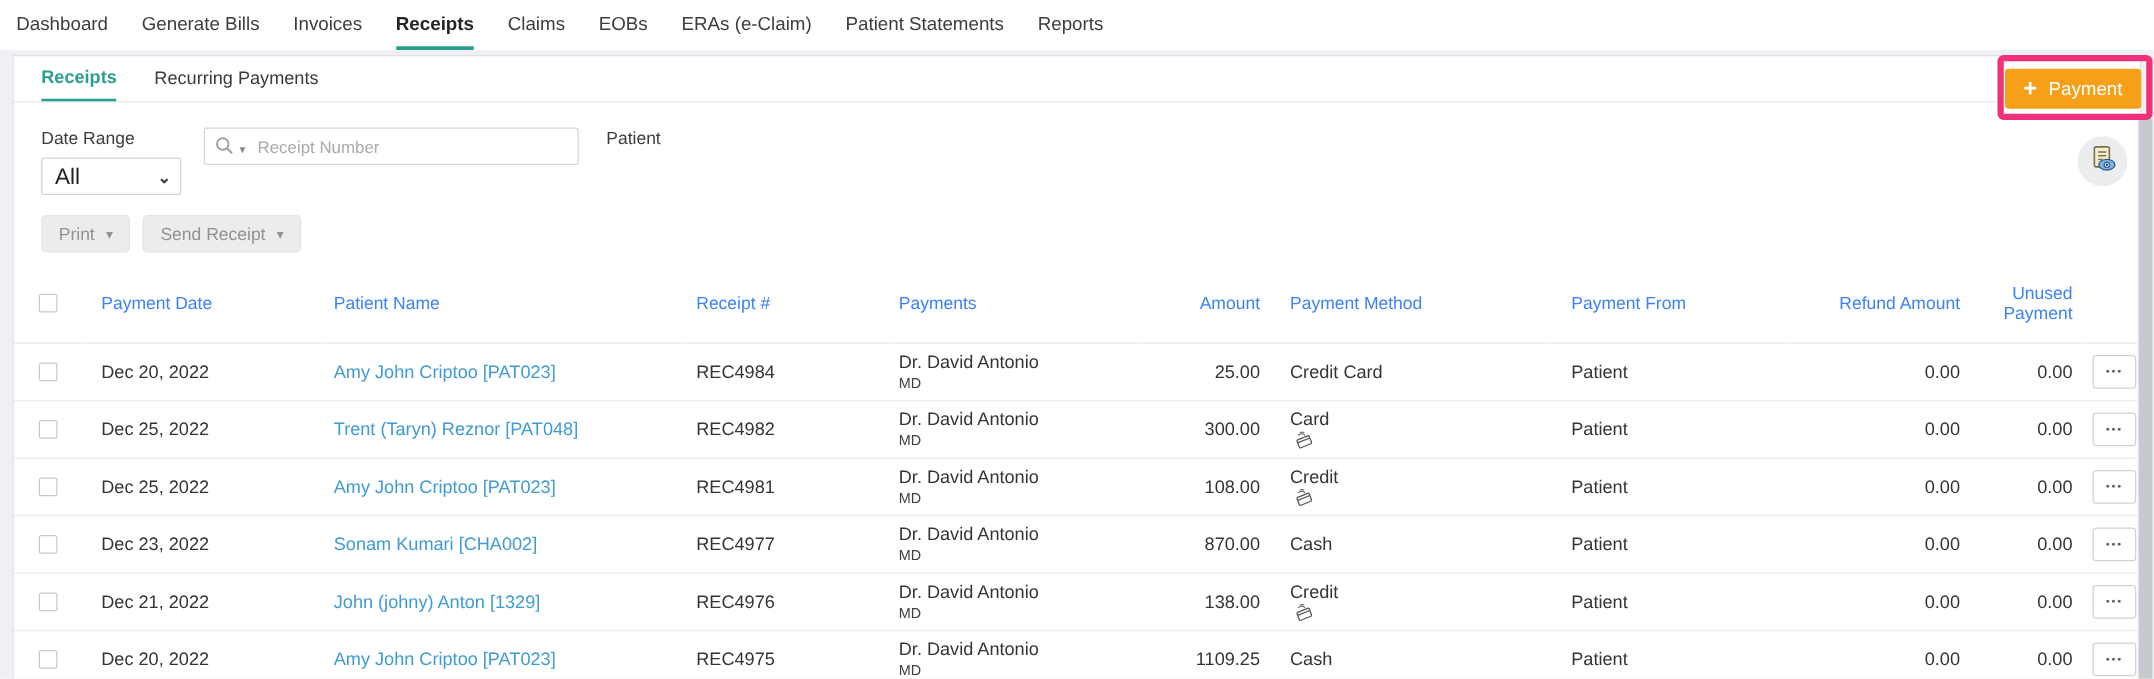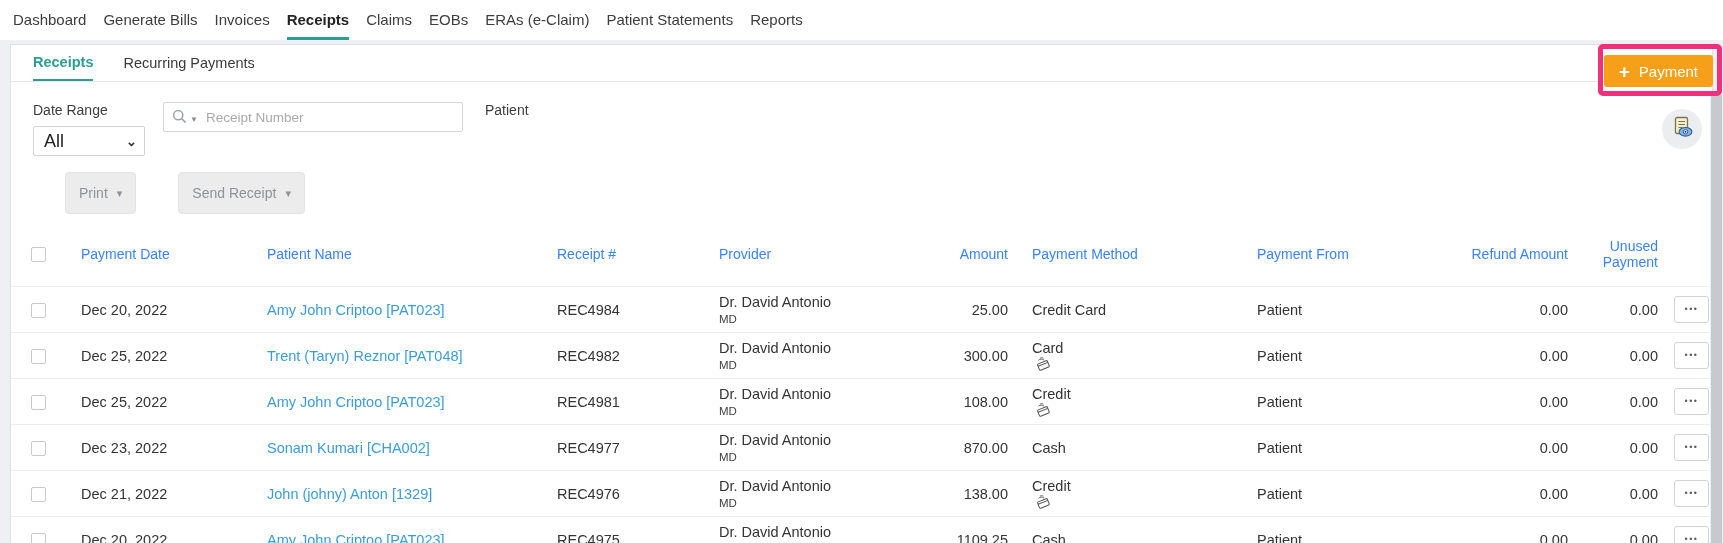--- a/index.html
+++ b/index.html
@@ -8,21 +8,21 @@
     position:relative;
     background:#eef0f3;
     font-family:"Liberation Sans", sans-serif;
     color:#363636;
   }
   
   .topnav {
     background:#ffffff;
     height:40px;
     display:flex;
-    gap:17px;
+    gap:27px;
     padding:11px 0 0 13px;
     font-size:15px;
     color:#3d3d3d;
   }
   .nav-item { cursor:pointer; padding-bottom:5px; white-space:nowrap; }
   .nav-item.active { font-weight:bold; color:#242424; border-bottom:3px solid #2b9e8f; }
   
   .card {
     position:absolute;
     left:10px; right:10px; top:44px;
@@ -81,25 +81,24 @@
     width:40px; height:40px; border-radius:50%;
     background:#ebedef;
     display:flex; align-items:center; justify-content:center;
     cursor:pointer;
   }
   
   .btn-row { padding:16px 22px 14px; display:flex; gap:10px; }
   .gbtn {
     background:#ececec; border:1px solid #e3e3e3; border-radius:4px;
     color:#8f9296; font-size:14px;
-    height:42px; padding:0 13px;
+    height:30px; padding:0 13px;
     display:flex; align-items:center; gap:9px;
     font-family:"Liberation Sans", sans-serif;
     cursor:default;
-    margin-left:32px;
   }
   .gbtn .caret { font-size:11px; }
   
   table { width:100%; border-collapse:collapse; table-layout:fixed; }
   thead th {
     font-size:14px; font-weight:normal; color:#3b82f6;
     text-align:left; vertical-align:middle;
     padding:10px 8px 16px;
   }
   tbody td {
@@ -239,21 +238,21 @@
       <col style="width:145px">
         <col style="width:90px">
         <col style="width:46px">
     </colgroup>
     <thead>
       <tr>
         <th class="c-check"><span class="cb"></span></th>
         <th class="c-date">Payment Date</th>
         <th>Patient Name</th>
         <th>Receipt #</th>
-        <th>Provider</th>
+        <th>Payments</th>
         <th class="t-right">Amount</th>
         <th class="c-method">Payment Method</th>
         <th class="c-from">Payment From</th>
         <th class="t-right">Refund Amount</th>
         <th class="t-right">Unused Payment</th>
         <th></th>
       </tr>
     </thead>
     <tbody>
   <tr>

